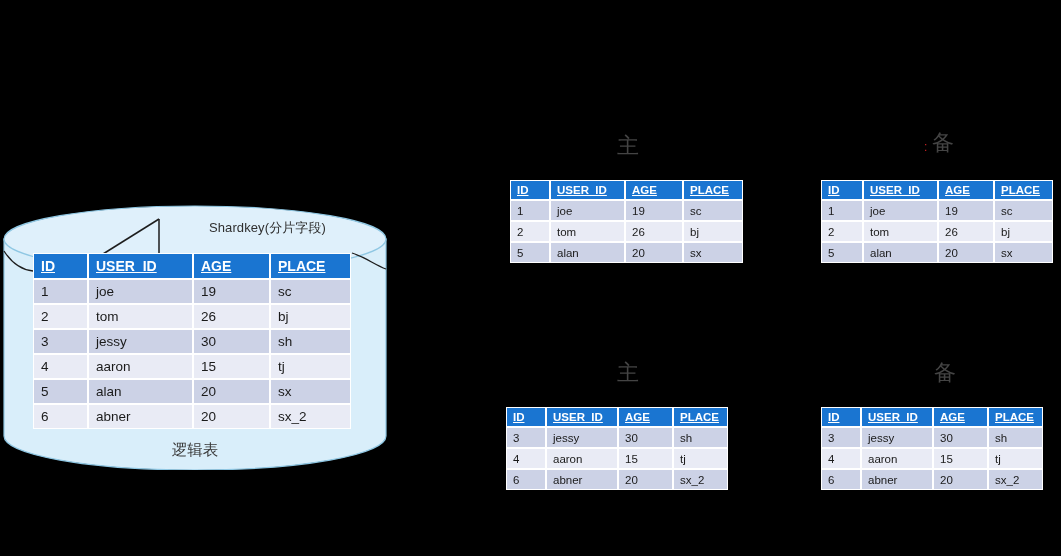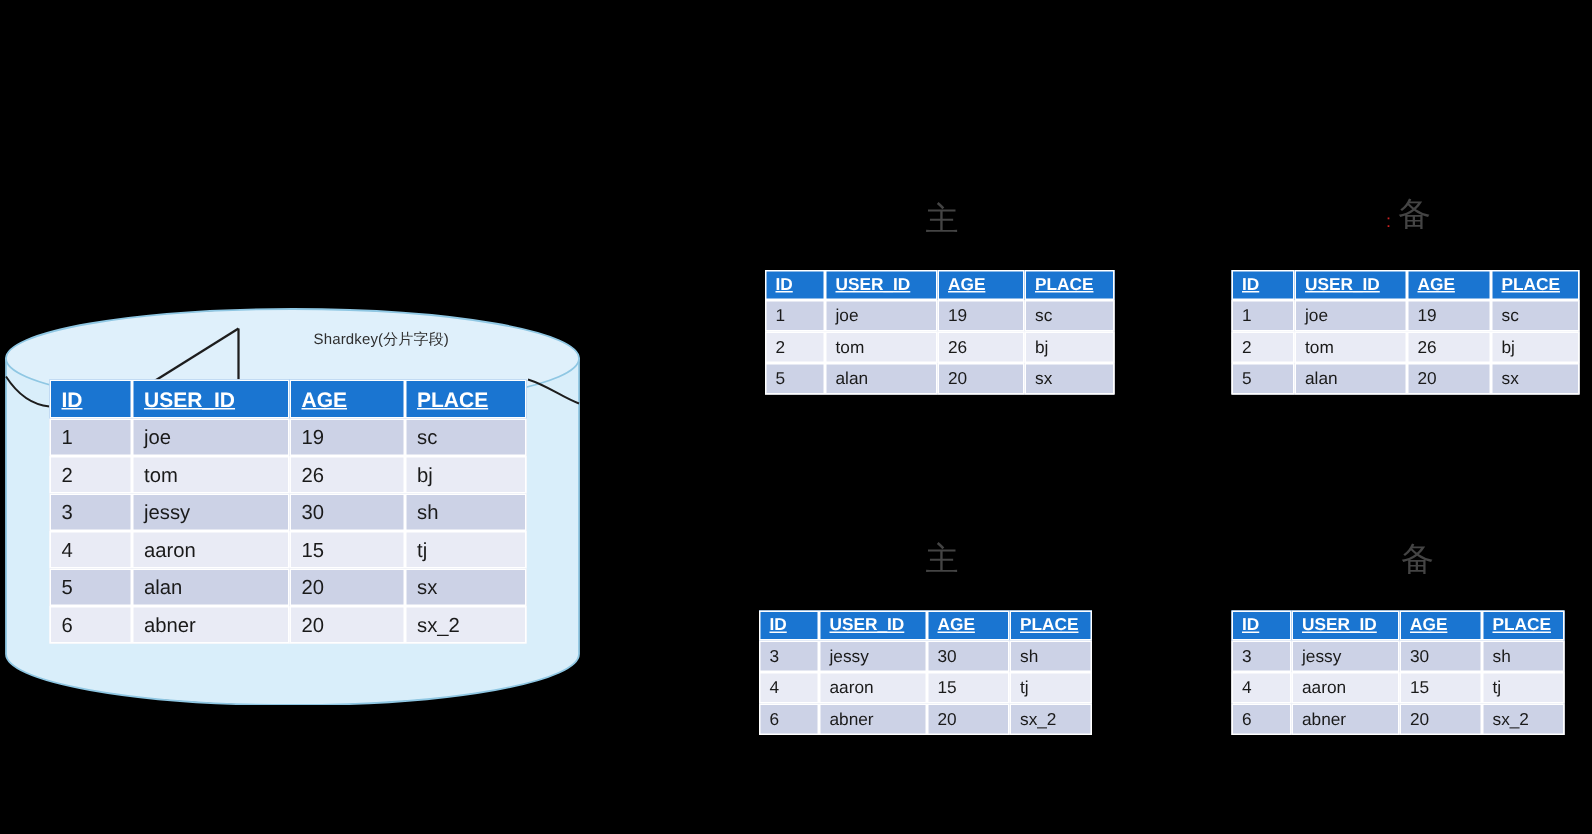--- a/index.html
+++ b/index.html
@@ -26,21 +26,21 @@
   .cyl-svg {
     position: absolute;
     left: 0;
     top: 0;
   }
 
   .shardkey-label {
     position: absolute;
     left: 206px;
     top: 14px;
-    font-size: 10px;
+    font-size: 13px;
     color: #2f2f2f;
     white-space: nowrap;
     letter-spacing: 0.1px;
   }
 
   .logical-caption {
     position: absolute;
     left: 0;
     top: 235px;
     width: 384px;
@@ -216,20 +216,21 @@
         </tr>
         <tr class="even">
           <td>6</td>
           <td>abner</td>
           <td>20</td>
           <td>sx_2</td>
         </tr>
       </tbody>
   </table>
 
+  <div class="logical-caption">逻辑表</div>
 </div>
 
 <div class="shard-block" id="shard-0">
   <div class="shard-title">主</div>
   <table class="dtable shard-table">
     <colgroup>
         <col style="width:40px">
         <col style="width:75px">
         <col style="width:58px">
         <col style="width:60px">

